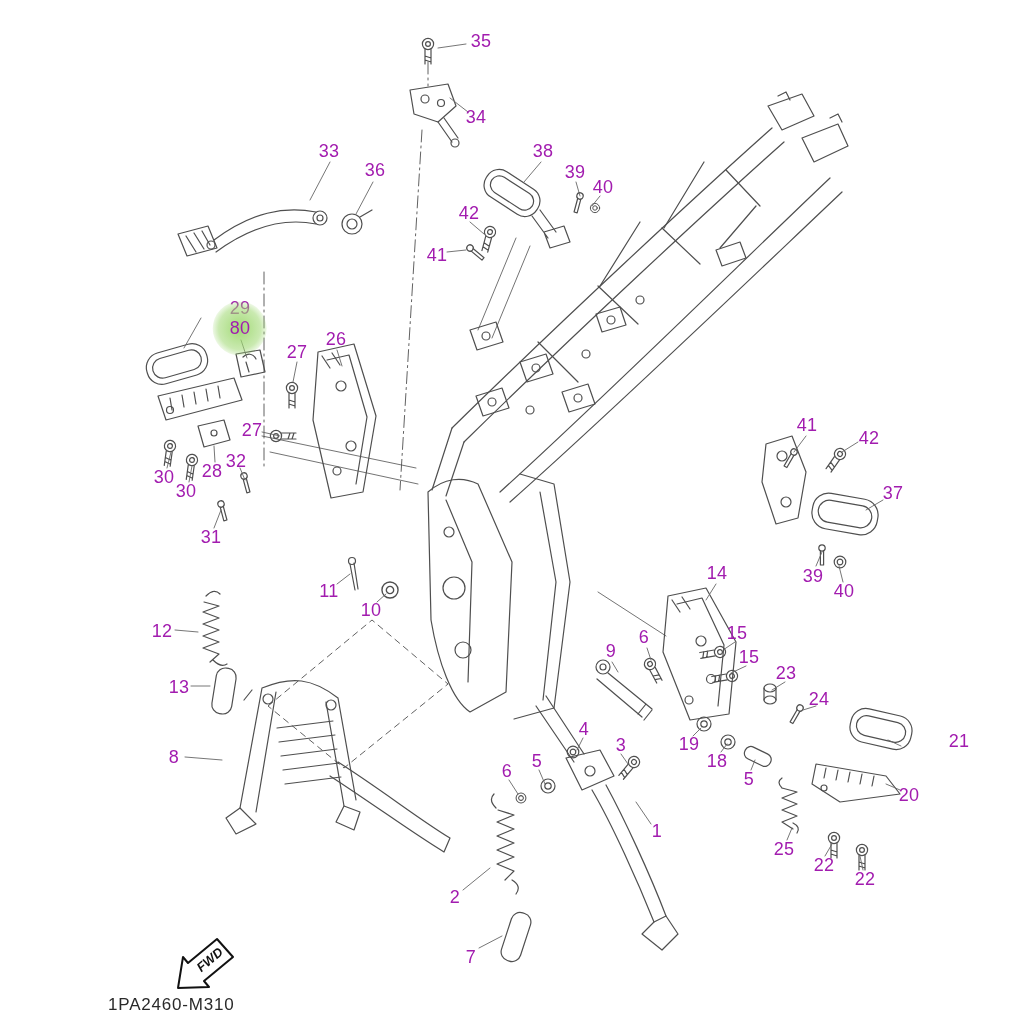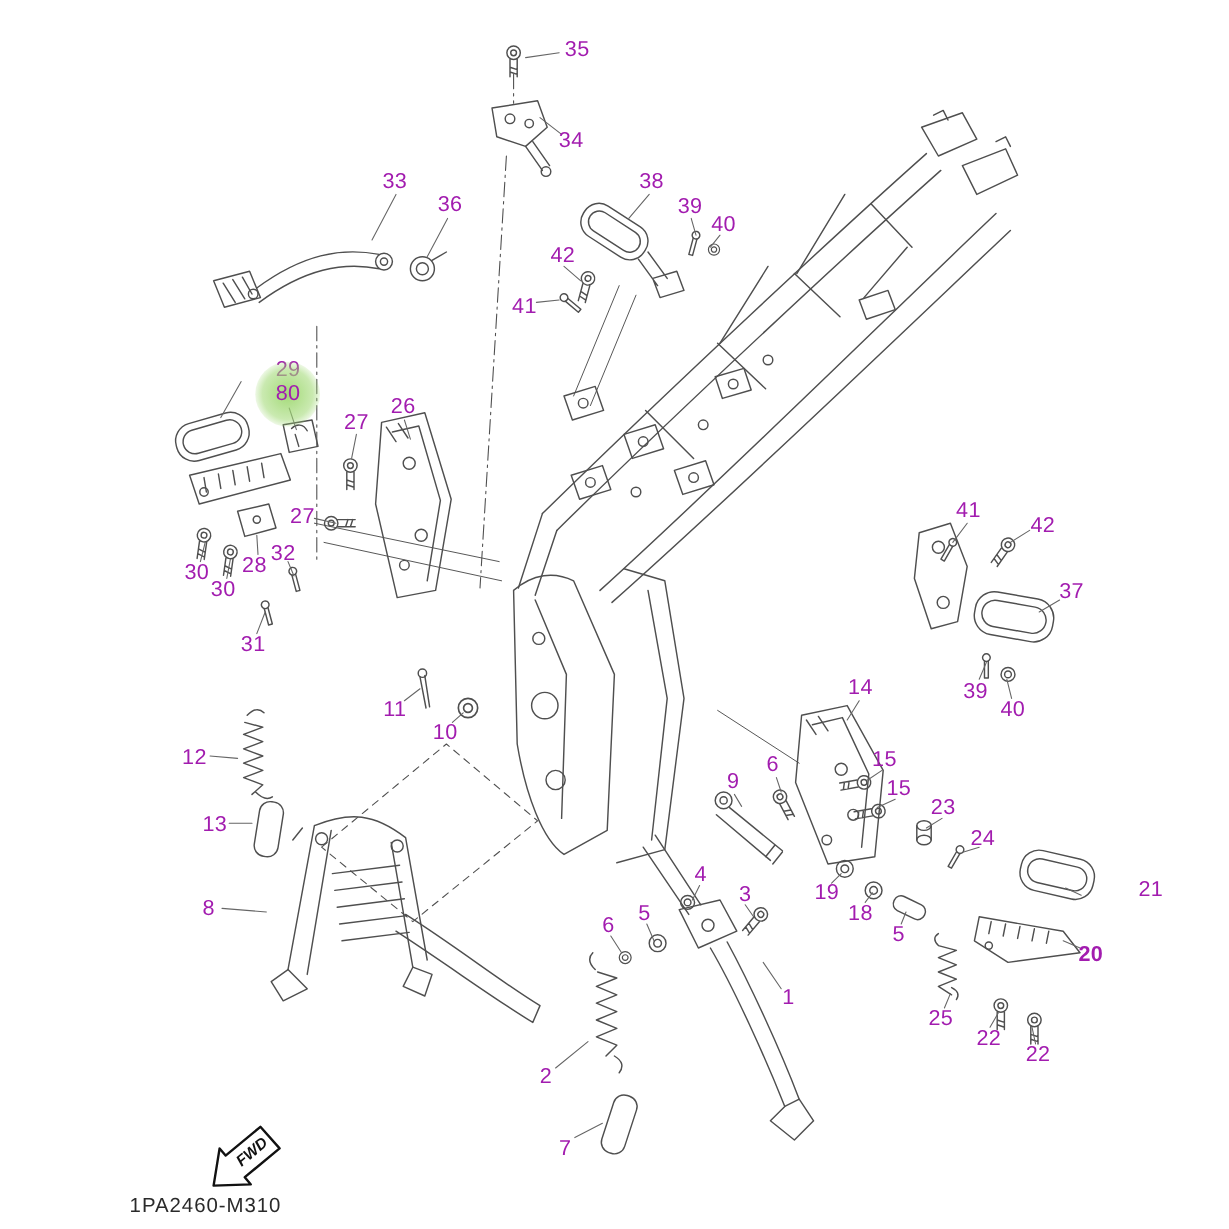--- a/index.html
+++ b/index.html
@@ -275,21 +275,21 @@
       <div class="part-label" style="left: 737px; top: 633px;">15</div>
       <div class="part-label" style="left: 749px; top: 657px;">15</div>
       <div class="part-label" style="left: 786px; top: 673px;">23</div>
       <div class="part-label" style="left: 819px; top: 699px;">24</div>
       <div class="part-label" style="left: 179px; top: 687px;">13</div>
       <div class="part-label" style="left: 611px; top: 651px;">9</div>
       <div class="part-label" style="left: 689px; top: 744px;">19</div>
       <div class="part-label" style="left: 717px; top: 761px;">18</div>
       <div class="part-label" style="left: 749px; top: 779px;">5</div>
       <div class="part-label" style="left: 911px; top: 741px; margin-left: 48px;">21</div>
-      <div class="part-label" style="left: 909px; top: 795px; font-weight: bold;">20</div>
+      <div class="part-label" style="left: 909px; top: 795px;">20</div>
       <div class="part-label" style="left: 174px; top: 757px;">8</div>
       <div class="part-label" style="left: 584px; top: 729px;">4</div>
       <div class="part-label" style="left: 621px; top: 745px;">3</div>
       <div class="part-label" style="left: 537px; top: 761px;">5</div>
       <div class="part-label" style="left: 507px; top: 771px;">6</div>
       <div class="part-label" style="left: 784px; top: 849px;">25</div>
       <div class="part-label" style="left: 824px; top: 865px;">22</div>
       <div class="part-label" style="left: 865px; top: 879px;">22</div>
       <div class="part-label" style="left: 455px; top: 897px;">2</div>
       <div class="part-label" style="left: 657px; top: 831px;">1</div>

